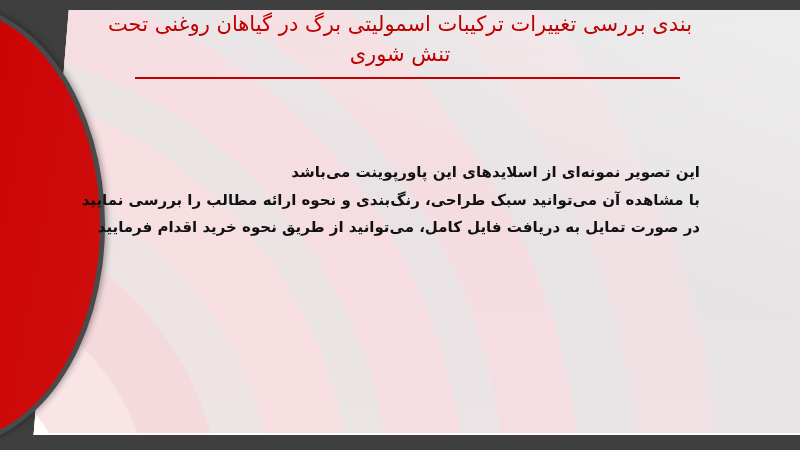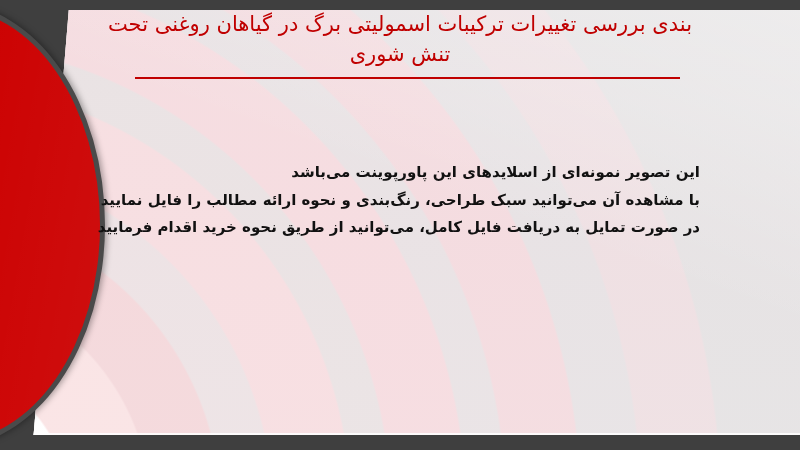--- a/index.html
+++ b/index.html
@@ -113,17 +113,17 @@
   <div class="ellipse">
     <div class="ellipse-shade"></div>
   </div>
 
   <div class="title">بندی بررسی تغییرات ترکیبات اسمولیتی برگ در گیاهان روغنی تحت تنش شوری</div>
 
   <div class="title-rule"></div>
 
   <div class="body-block">
     <span class="body-line">این تصویر نمونه‌ای از اسلایدهای این پاورپوینت می‌باشد</span>
-    <span class="body-line">با مشاهده آن می‌توانید سبک طراحی، رنگ‌بندی و نحوه ارائه مطالب را فایل نمایید</span>
+    <span class="body-line">با مشاهده آن می‌توانید سبک طراحی، رنگ‌بندی و نحوه ارائه مطالب را بررسی نمایید</span>
     <span class="body-line">در صورت تمایل به دریافت فایل کامل، می‌توانید از طریق نحوه خرید اقدام فرمایید</span>
   </div>
 
 </div>
 
 </body></html>

